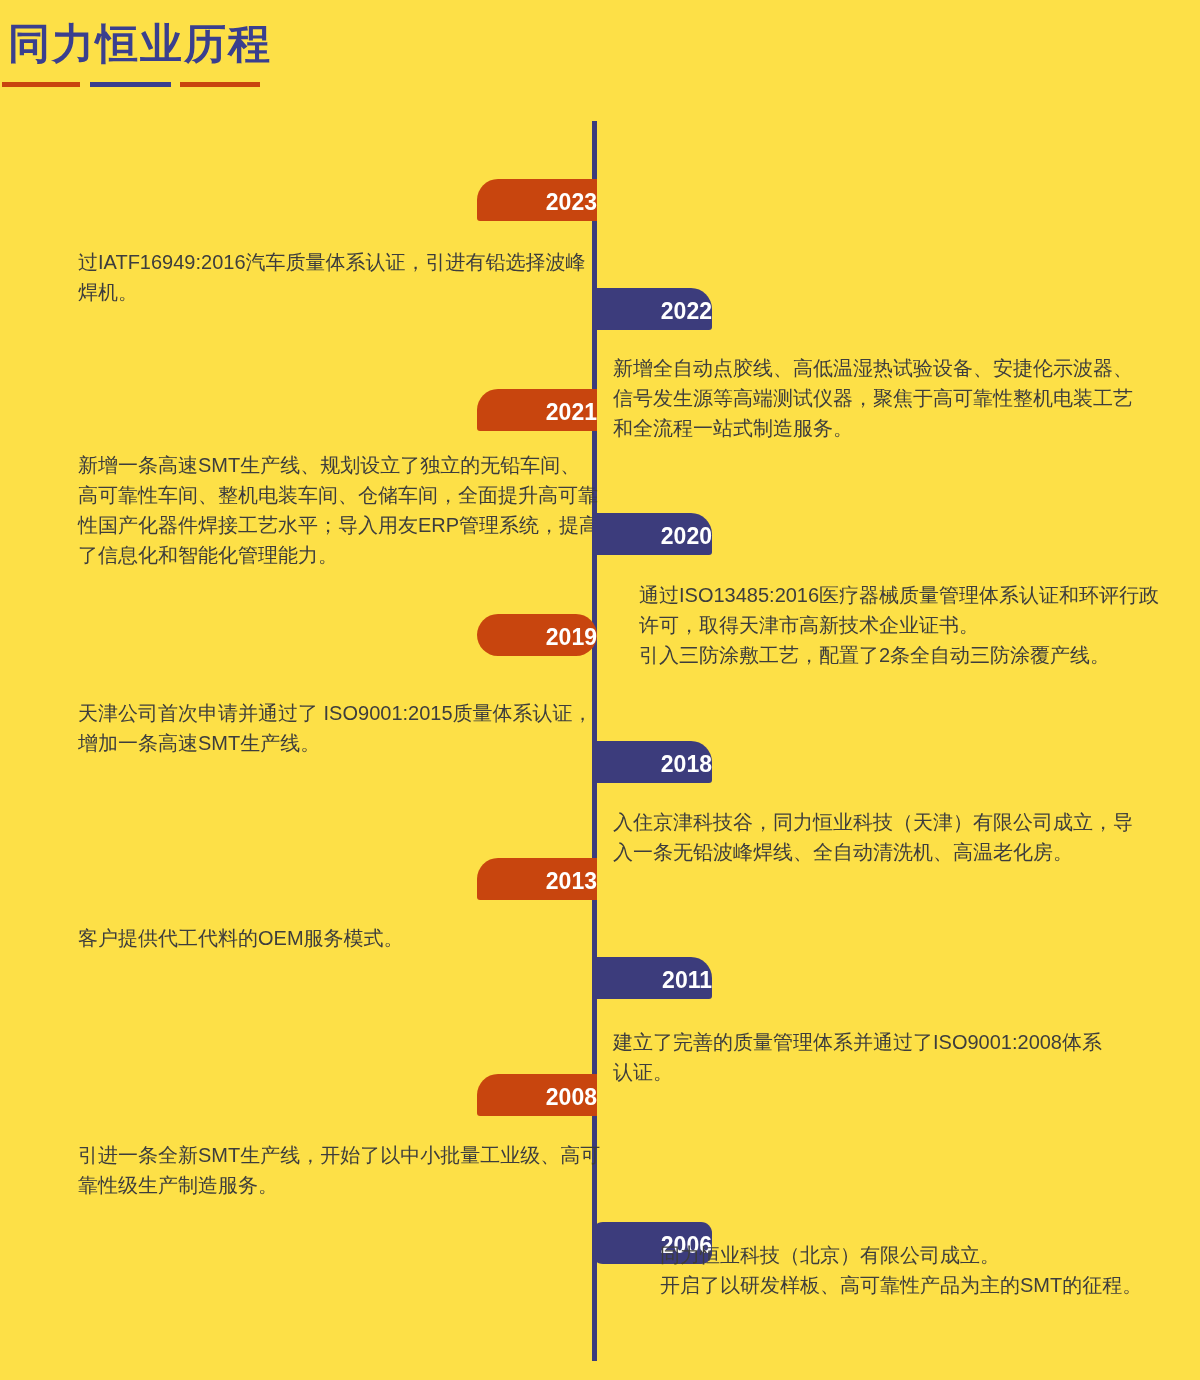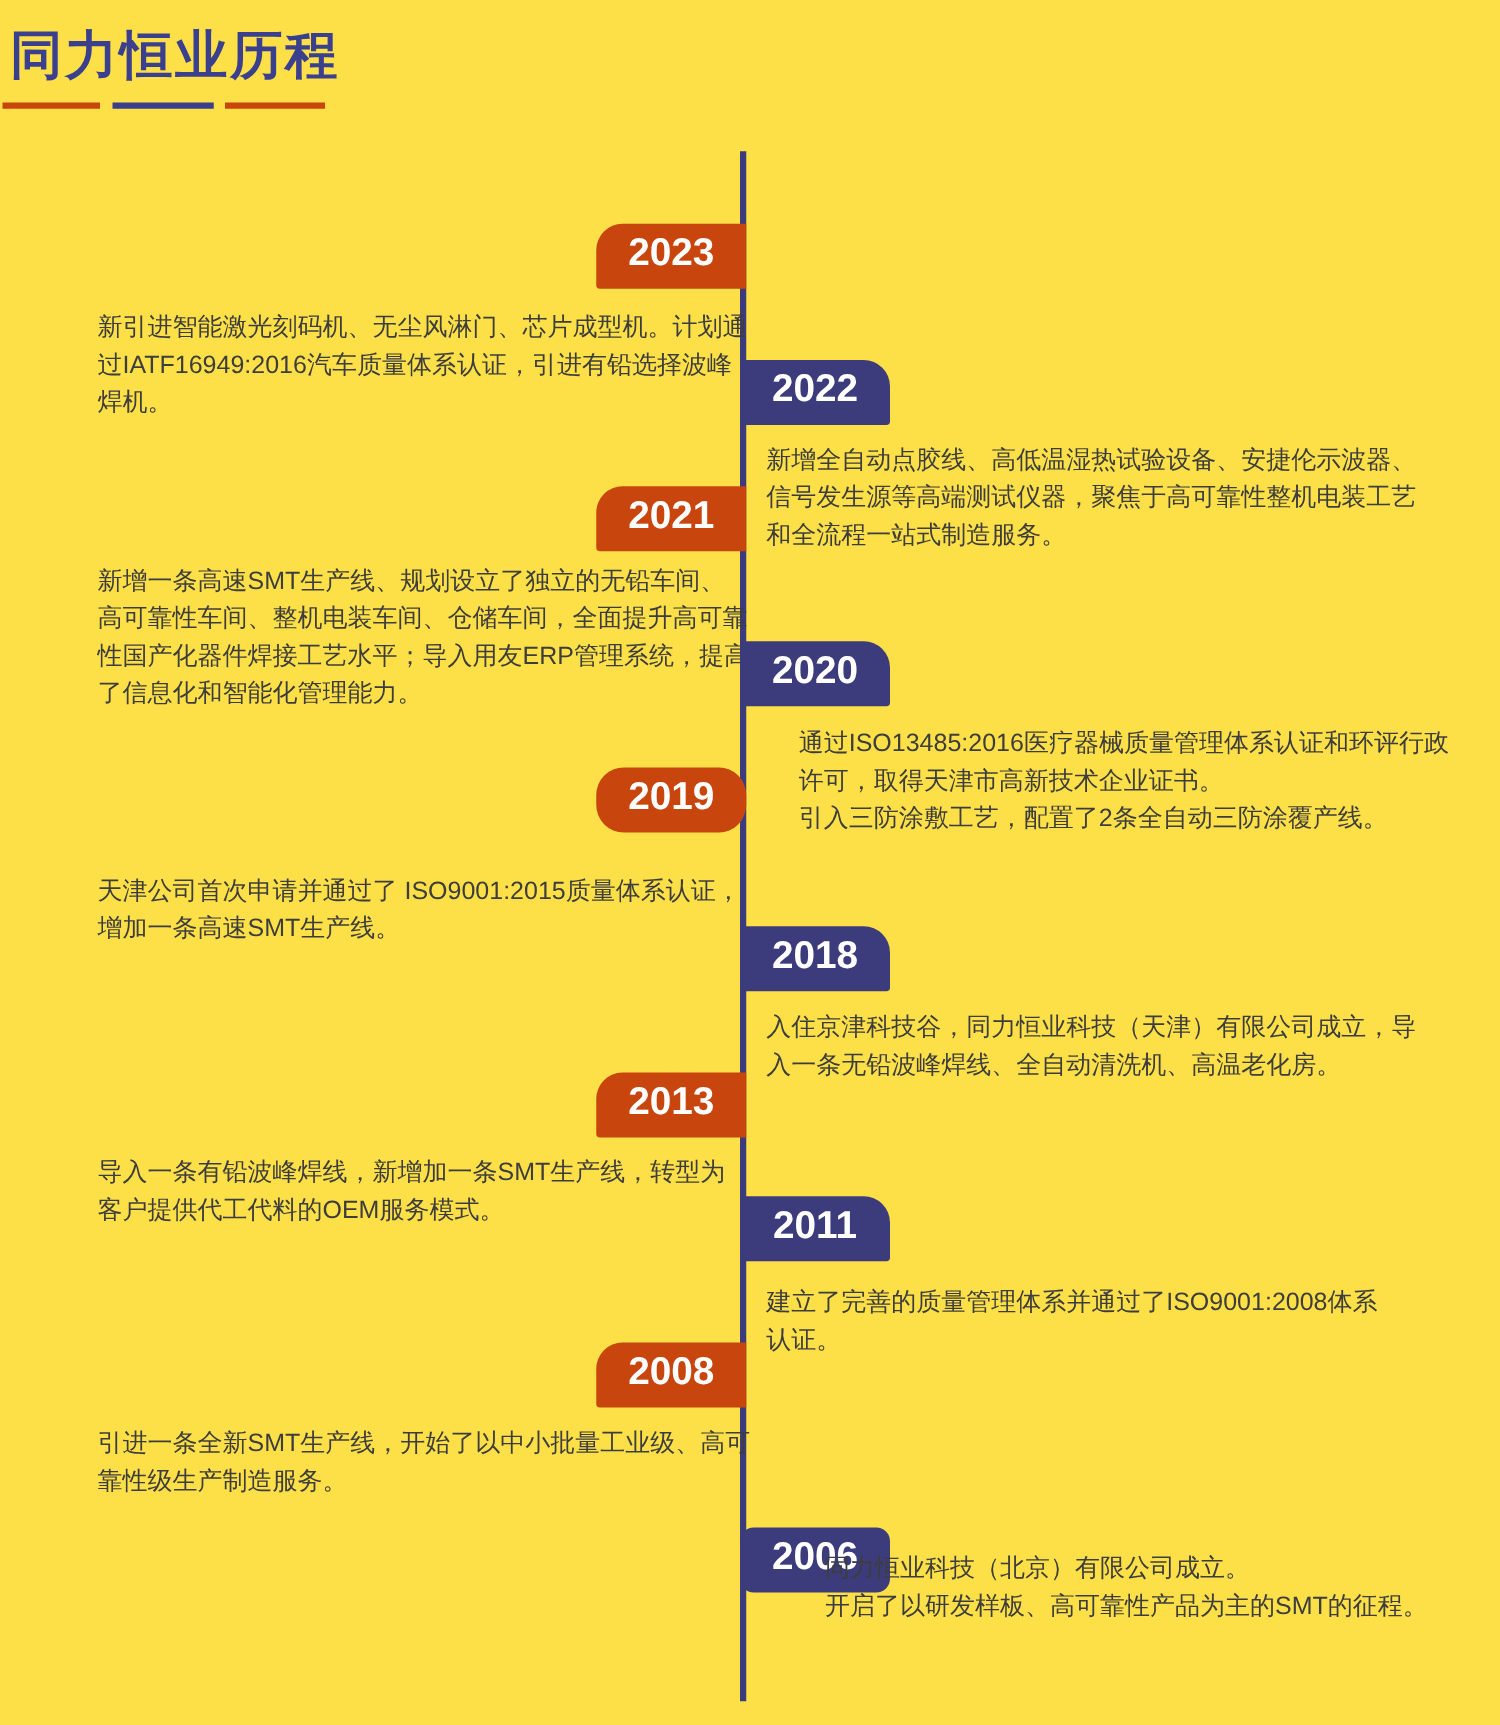--- a/index.html
+++ b/index.html
@@ -44,25 +44,25 @@
     top: 121px;
     width: 5px;
     height: 1240px;
     background: #3c3c7c;
   }
 
   
   .badge {
     position: absolute;
     width: 120px;
-    height: 52px;
+    height: 42px;
     line-height: 46px;
-    text-align: center;
+    text-align: right;
     color: #ffffff;
-    font-size: 31px;
+    font-size: 23px;
     font-weight: bold;
   }
   .badge.left {
     right: 603px;               
     background: #c8450e;
     border-radius: 21px 0 0 3px;
   }
   .badge.right {
     left: 592px;                
     background: #3c3c7c;
@@ -88,21 +88,20 @@
   <div class="underline u1"></div>
   <div class="underline u2"></div>
   <div class="underline u3"></div>
 
   <div class="spine"></div>
 
   <div id="events">
   <div class="event">
     <div class="badge left" style="top: 179px;">2023</div>
     <div class="desc left" style="top: 247px;">
-          <div class="line">新引进智能激光刻码机、无尘风淋门、芯片成型机。计划通</div>
           <div class="line">过IATF16949:2016汽车质量体系认证，引进有铅选择波峰</div>
           <div class="line">焊机。</div>
         </div>
   </div>
 
   <div class="event">
     <div class="badge right" style="top: 288px;">2022</div>
     <div class="desc right" style="top: 353px;">
           <div class="line">新增全自动点胶线、高低温湿热试验设备、安捷伦示波器、</div>
           <div class="line">信号发生源等高端测试仪器，聚焦于高可靠性整机电装工艺</div>
@@ -141,21 +140,20 @@
     <div class="badge right" style="top: 741px;">2018</div>
     <div class="desc right" style="top: 807px;">
           <div class="line">入住京津科技谷，同力恒业科技（天津）有限公司成立，导</div>
           <div class="line">入一条无铅波峰焊线、全自动清洗机、高温老化房。</div>
         </div>
   </div>
 
   <div class="event">
     <div class="badge left" style="top: 858px;">2013</div>
     <div class="desc left" style="top: 923px;">
-          <div class="line">导入一条有铅波峰焊线，新增加一条SMT生产线，转型为</div>
           <div class="line">客户提供代工代料的OEM服务模式。</div>
         </div>
   </div>
 
   <div class="event">
     <div class="badge right" style="top: 957px;">2011</div>
     <div class="desc right" style="top: 1027px;">
           <div class="line">建立了完善的质量管理体系并通过了ISO9001:2008体系</div>
           <div class="line">认证。</div>
         </div>

